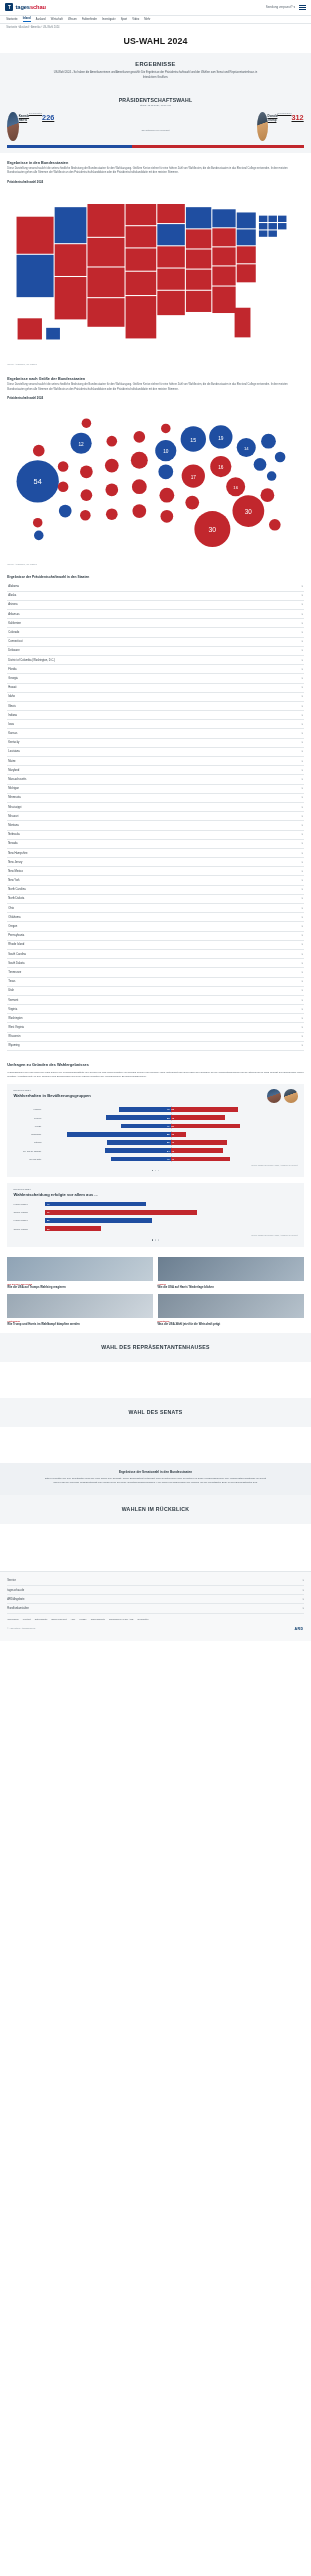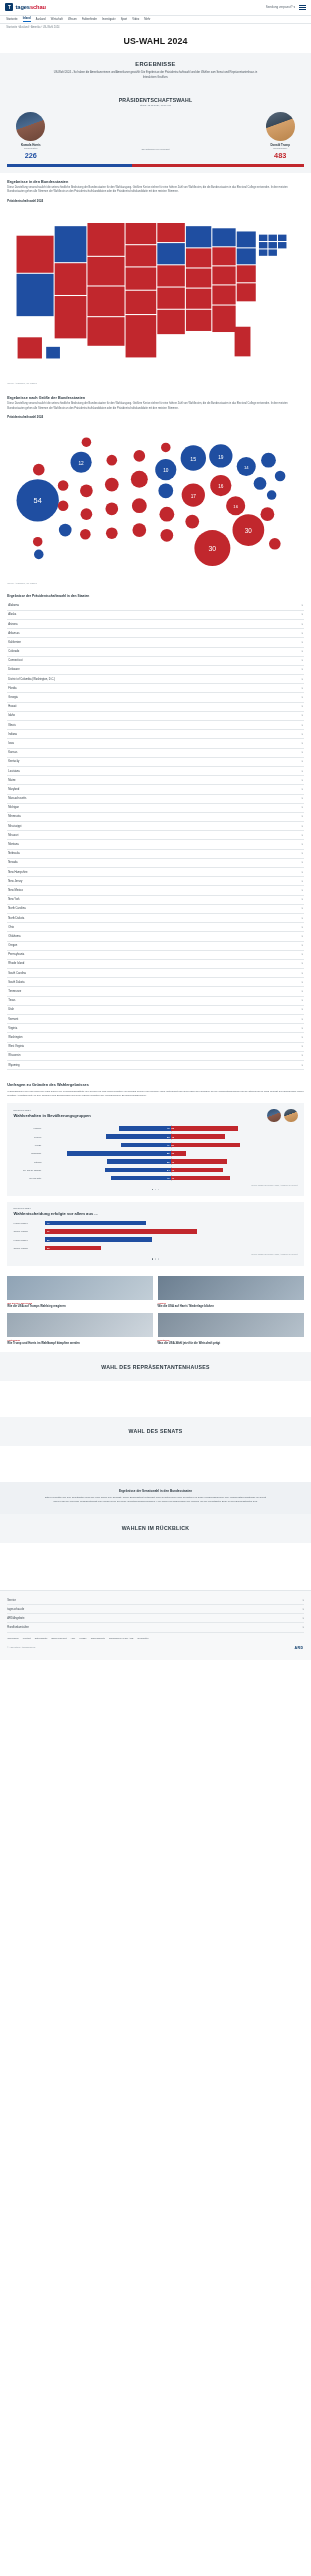--- a/index.html
+++ b/index.html
@@ -80,21 +80,21 @@
   
   .pres-card { background: #f3f5f7; padding: 0 0 0 0; }
   .pres-card-inner { background:#f3f5f7; padding: 7.3px 9.3px 0; text-align:center; }
   .pres-card-inner h3 { font-size: 5.2px; font-weight: bold; letter-spacing: 0.2px; color:#2b3740;}
   .pres-card-sub { font-size: 2.4px; color: #76818a; margin-top: 1.6px; }
 
   .candidates {
     display: flex; align-items: flex-end; justify-content: space-between;
     padding: 4.1px 7.3px 0;
   }
-  .cand { display: flex; flex-direction: column; align-items: center; width: 47px;}
+  .cand { display: flex; flex-direction: row; align-items: flex-start; width: 47px; text-decoration: underline;}
   .cand-photo { width: 29px; height: 29px; border-radius: 50%; overflow: hidden; }
   .cand-photo.harris { background: linear-gradient(160deg,#2d4a6b 0%,#4a6a8f 45%,#8a5a4a 46%,#6b4538 100%); }
   .cand-photo.trump { background: linear-gradient(160deg,#5a6b7d 0%,#3a4a5a 40%,#d4a06a 42%,#b8834a 100%); }
   .cand-name { font-size: 2.9px; font-weight: bold; margin-top: 2.1px; color:#2b3740;}
   .cand-party { font-size: 2.4px; color: #76818a; }
   .cand-votes { font-size: 7.3px; font-weight: bold; margin-top: 1px;}
   .cand-votes.dem { color: #1f4ea1; }
   .cand-votes.rep { color: #c1272d; }
 
   .bar-dual { display: flex; height: 3.6px; margin: 4.1px 7.3px 0; }
@@ -253,21 +253,21 @@
         <div class="cand-photo harris"></div>
         <div class="cand-name">Kamala Harris</div>
         <div class="cand-party">Demokraten</div>
         <div class="cand-votes dem">226</div>
       </div>
       <div style="font-size:2.4px;color:#76818a;padding-bottom:8.3px;">270 Stimmen zur Mehrheit</div>
       <div class="cand">
         <div class="cand-photo trump"></div>
         <div class="cand-name">Donald Trump</div>
         <div class="cand-party">Republikaner</div>
-        <div class="cand-votes rep">483</div>
+        <div class="cand-votes rep">312</div>
       </div>
     </div>
     <div class="bar-dual">
       <div class="dem" style="width:42%"></div>
       <div class="rep" style="width:58%"></div>
     </div>
     <div style="height:5.2px;background:#f3f5f7;"></div>
   </div>
 
   <div class="map-section">

